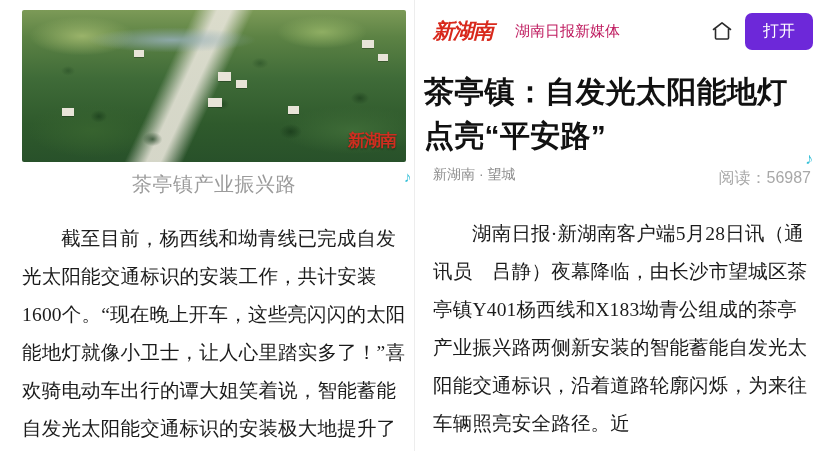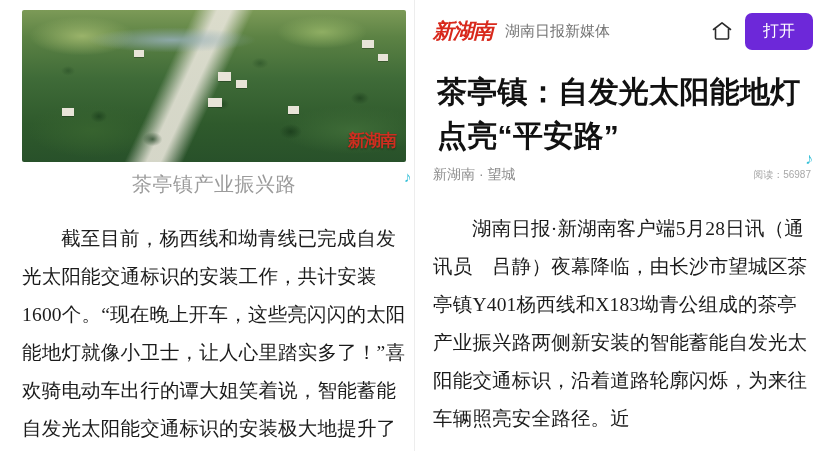--- a/index.html
+++ b/index.html
@@ -137,61 +137,61 @@
     color: #d8291c;
     font-size: 21px;
     font-weight: bold;
     font-family: "Liberation Serif", serif;
     letter-spacing: -1px;
     font-style: italic;
     white-space: nowrap;
   }
   .brand-sub {
     font-size: 15px;
-    color: #737373;
+    color: #be185d;
     white-space: nowrap;
-    margin-left: 2px;
+    margin-left: 12px;
   }
   .topbar-spacer { flex: 1 1 auto; }
   .home-icon {
     width: 26px; height: 26px;
     display: flex; align-items: center; justify-content: center;
     color: #2b2b2b;
   }
   .open-btn {
     background: #6d28d9;
     color: #ffffff;
     font-size: 16px;
     border: none;
     border-radius: 7px;
     padding: 8px 18px;
     cursor: pointer;
     font-family: "Liberation Sans", sans-serif;
   }
 
   .headline {
-    margin: 8px 18px 0 22px;
+    margin: 8px 18px 0 9px;
     font-size: 30px;
     line-height: 44px;
     font-weight: bold;
     color: #111111;
     font-family: "Liberation Sans", sans-serif;
     letter-spacing: .3px;
   }
 
   .meta {
     margin: 8px 18px 0 18px;
     display: flex;
     align-items: flex-start;
     justify-content: space-between;
   }
   .meta-left { display: flex; flex-direction: column; gap: 5px; }
   .meta-source { font-size: 14px; color: #8d8d8d; }
   .meta-time { font-size: 14px; color: #a8a8a8; }
-  .meta-reads { font-size: 10px; color: #a8a8a8; padding-top: 2px; }
+  .meta-reads { font-size: 16px; color: #a8a8a8; padding-top: 2px; }
 
   .note-right {
     position: absolute;
     right: 16px;
     top: 150px;
     color: #35c0d8;
     font-size: 16px;
   }
 
   .article-right {

